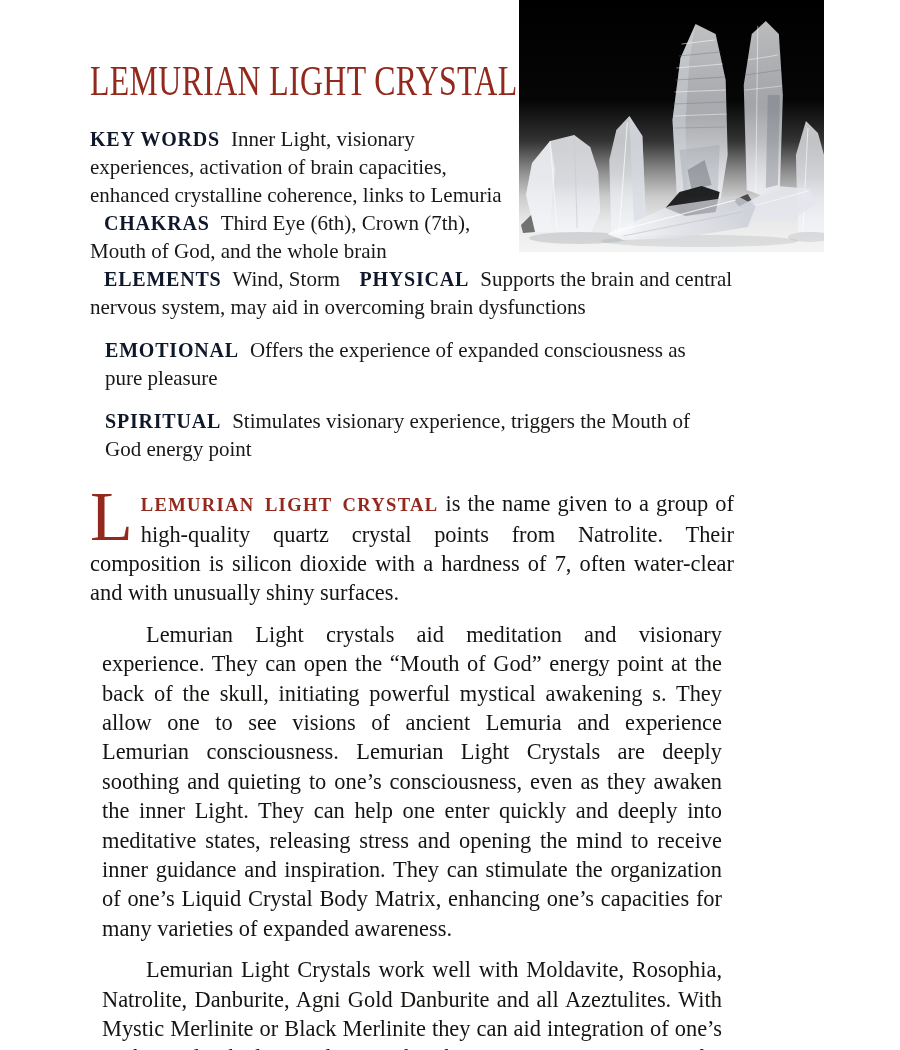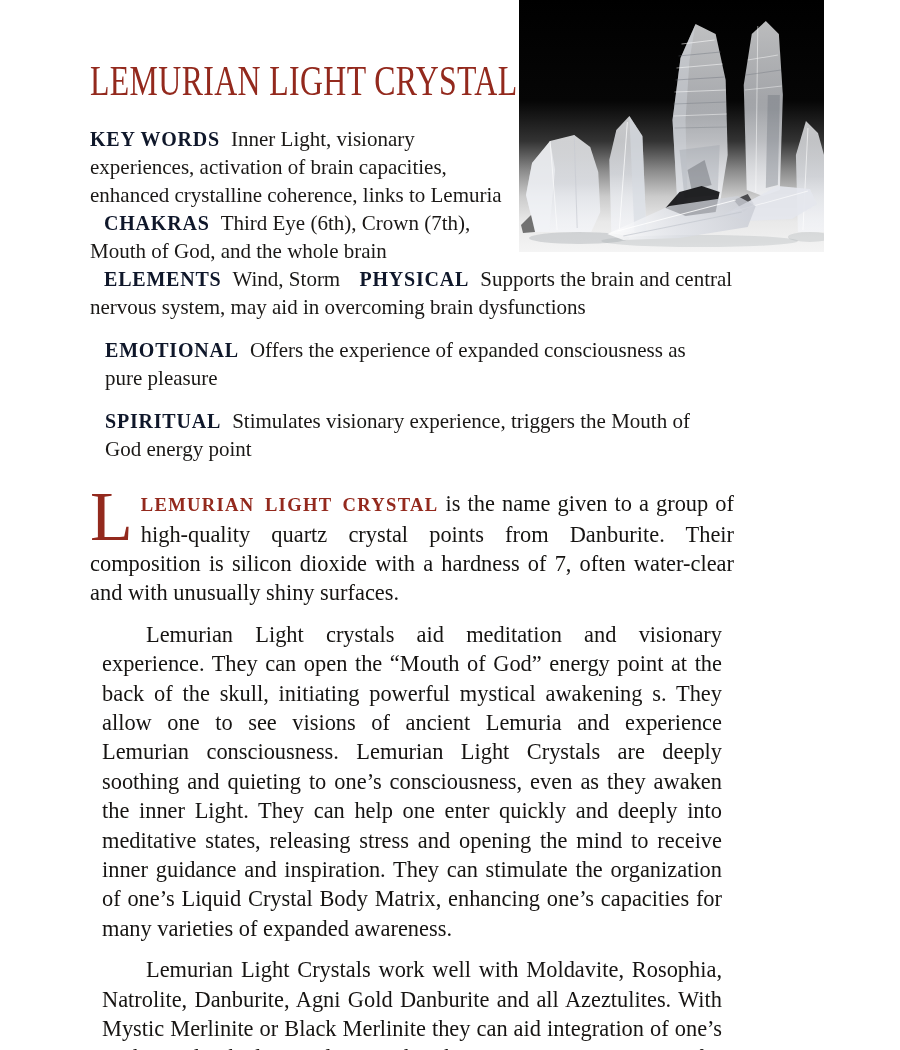--- a/index.html
+++ b/index.html
@@ -165,21 +165,21 @@
   </figure>
 
   <h1 class="title">LEMURIAN LIGHT CRYSTAL</h1>
 
   <section class="keywords">
     <div class="photo-spacer"></div>
     <div id="kw-flow"><span class="kw-label">KEY WORDS</span><span>Inner Light, visionary experiences, activa­tion of brain capacities, enhanced crystalline coherence, links to Lemuria</span> <span class="kw-label mid">CHAKRAS</span><span>Third Eye (6th), Crown (7th), Mouth of God, and the whole brain</span> <span class="kw-label mid">ELEMENTS</span><span>Wind, Storm</span> <span class="kw-label mid">PHYSICAL</span><span>Supports the brain and central nervous system, may aid in overcoming brain dysfunctions</span> <div class="kw-block"><span class="kw-label">EMOTIONAL</span><span>Offers the experience of expanded consciousness as pure pleasure</span></div><div class="kw-block"><span class="kw-label">SPIRITUAL</span><span>Stimulates visionary experience, triggers the Mouth of God energy point</span></div></div>
   </section>
 
   <section class="bodytext">
-    <p class="lead"><span class="dropcap">L</span><span class="lead-sc">LEMURIAN LIGHT CRYSTAL</span><span> is the name given to a group of high-quality quartz crystal points from Danburite. Their composition is silicon dioxide with a hardness of 7, often water-clear and with unusually shiny surfaces.</span></p>
+    <p class="lead"><span class="dropcap">L</span><span class="lead-sc">LEMURIAN LIGHT CRYSTAL</span><span> is the name given to a group of high-quality quartz crystal points from Natrolite. Their composition is silicon dioxide with a hardness of 7, often water-clear and with unusually shiny surfaces.</span></p>
     <div id="paras">
         <p class="bodyp">Lemurian Light crystals aid meditation and visionary experience. They can open the “Mouth of God” energy point at the back of the skull, initiat­ing powerful mystical awakening s. They allow one to see visions of ancient Lemuria and experience Lemurian consciousness. Lemurian Light Crystals are deeply soothing and quieting to one’s consciousness, even as they awaken the inner Light. They can help one enter quickly and deeply into meditative states, releasing stress and opening the mind to receive inner guidance and inspiration. They can stimulate the organization of one’s Liquid Crystal Body Matrix, enhancing one’s capacities for many varieties of expanded awareness.</p>
         <p class="bodyp">Lemurian Light Crystals work well with Moldavite, Rosophia, Natrolite, Danburite, Agni Gold Danburite and all Azeztulites. With Mystic Merlinite or Black Merlinite they can aid integration of one’s Light and Shadow sides. With Phenacite, one’s capacity for visionary experiences is much enhanced.</p>
       </div>
   </section>
 
 
 </div>
 
 </body></html>

